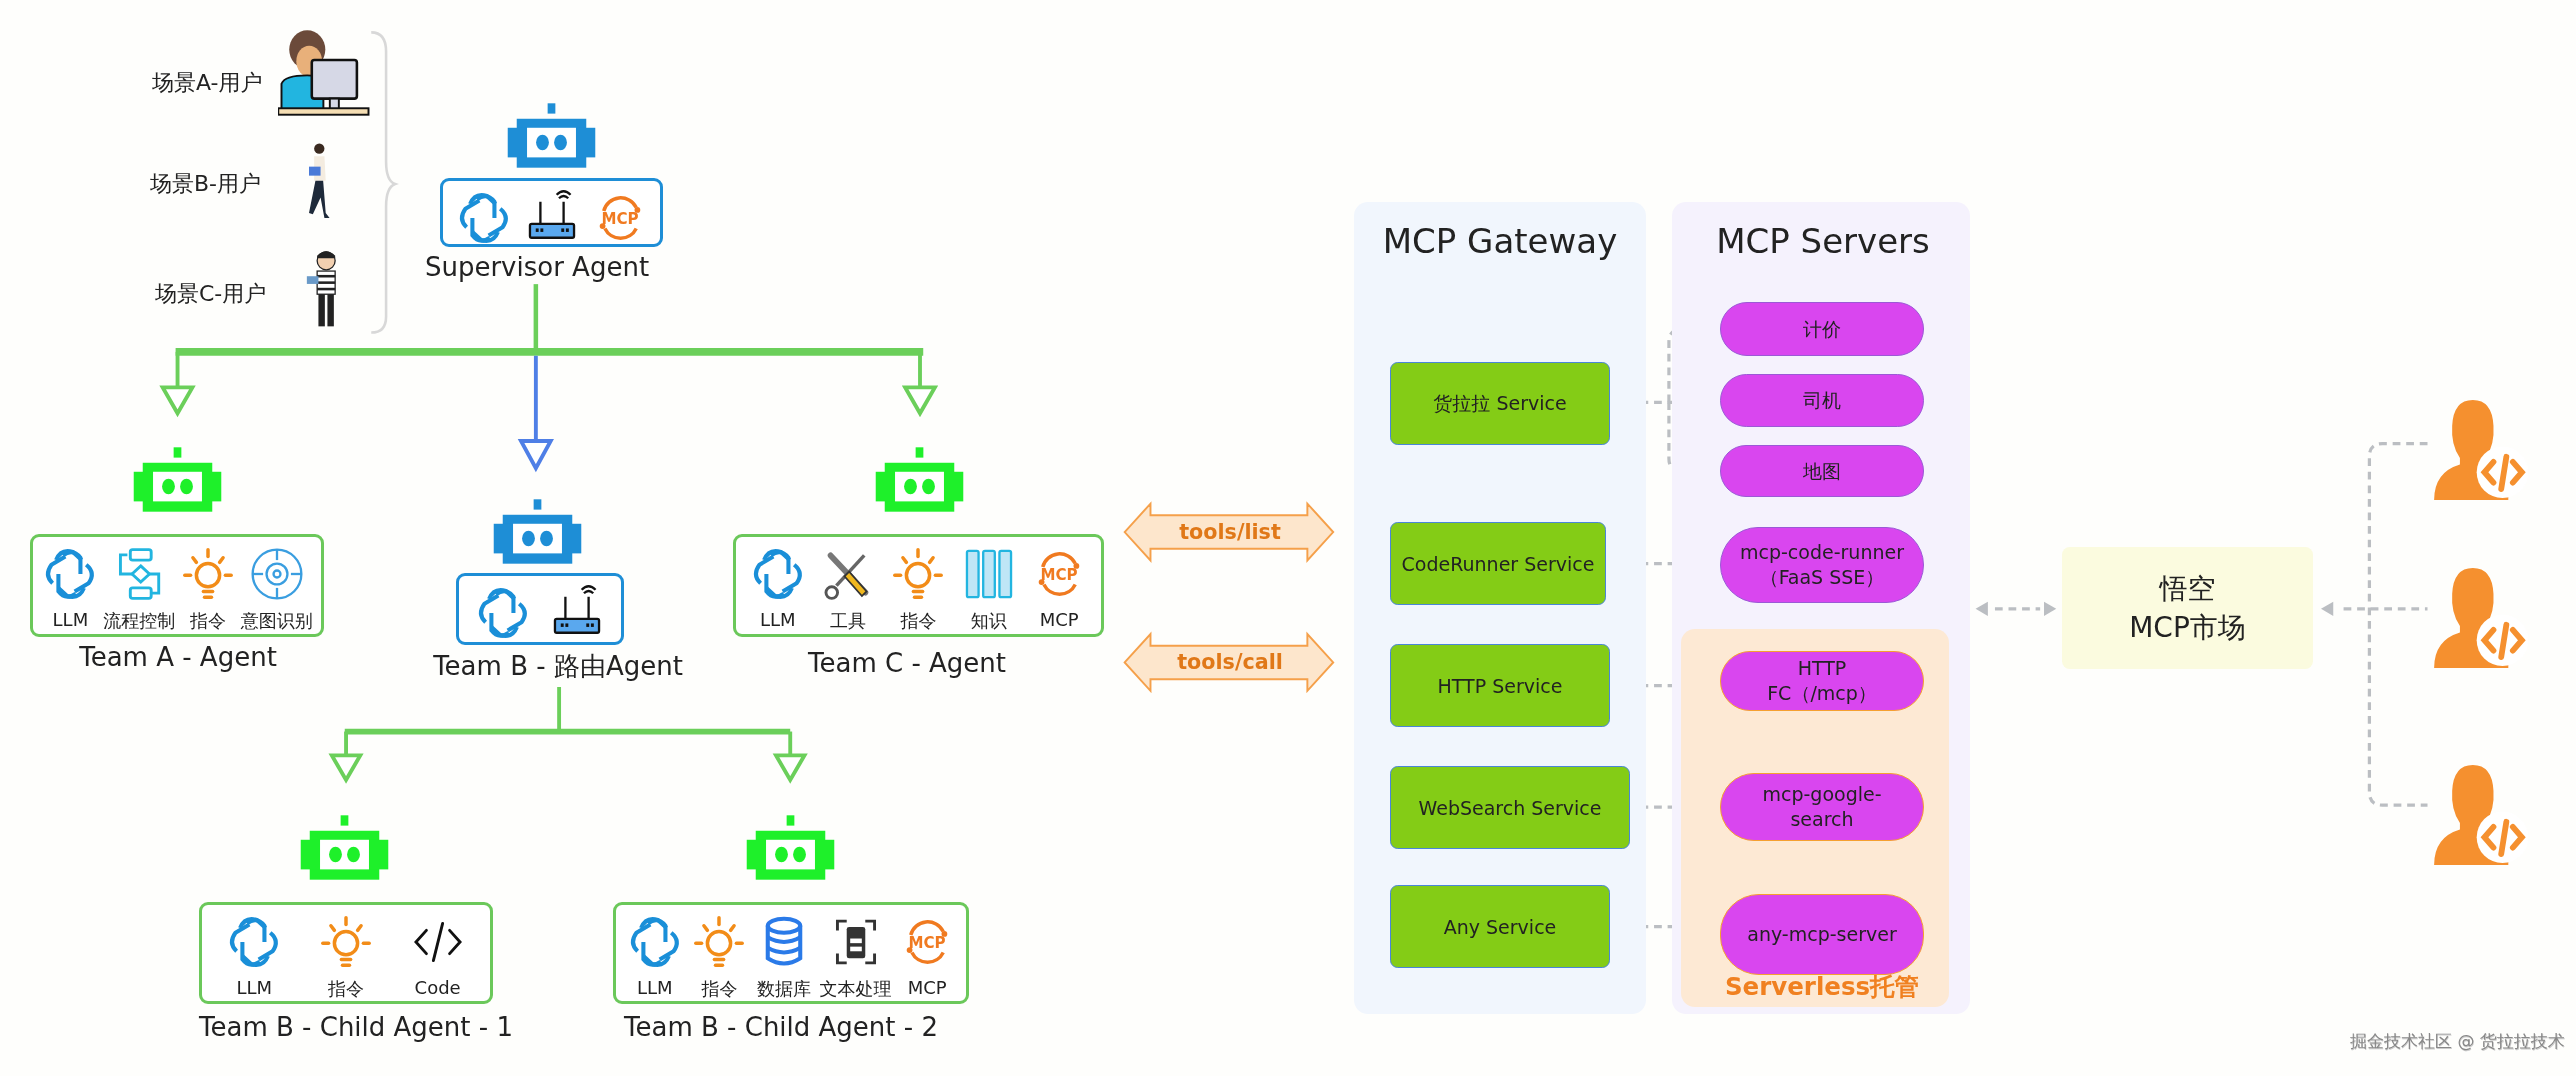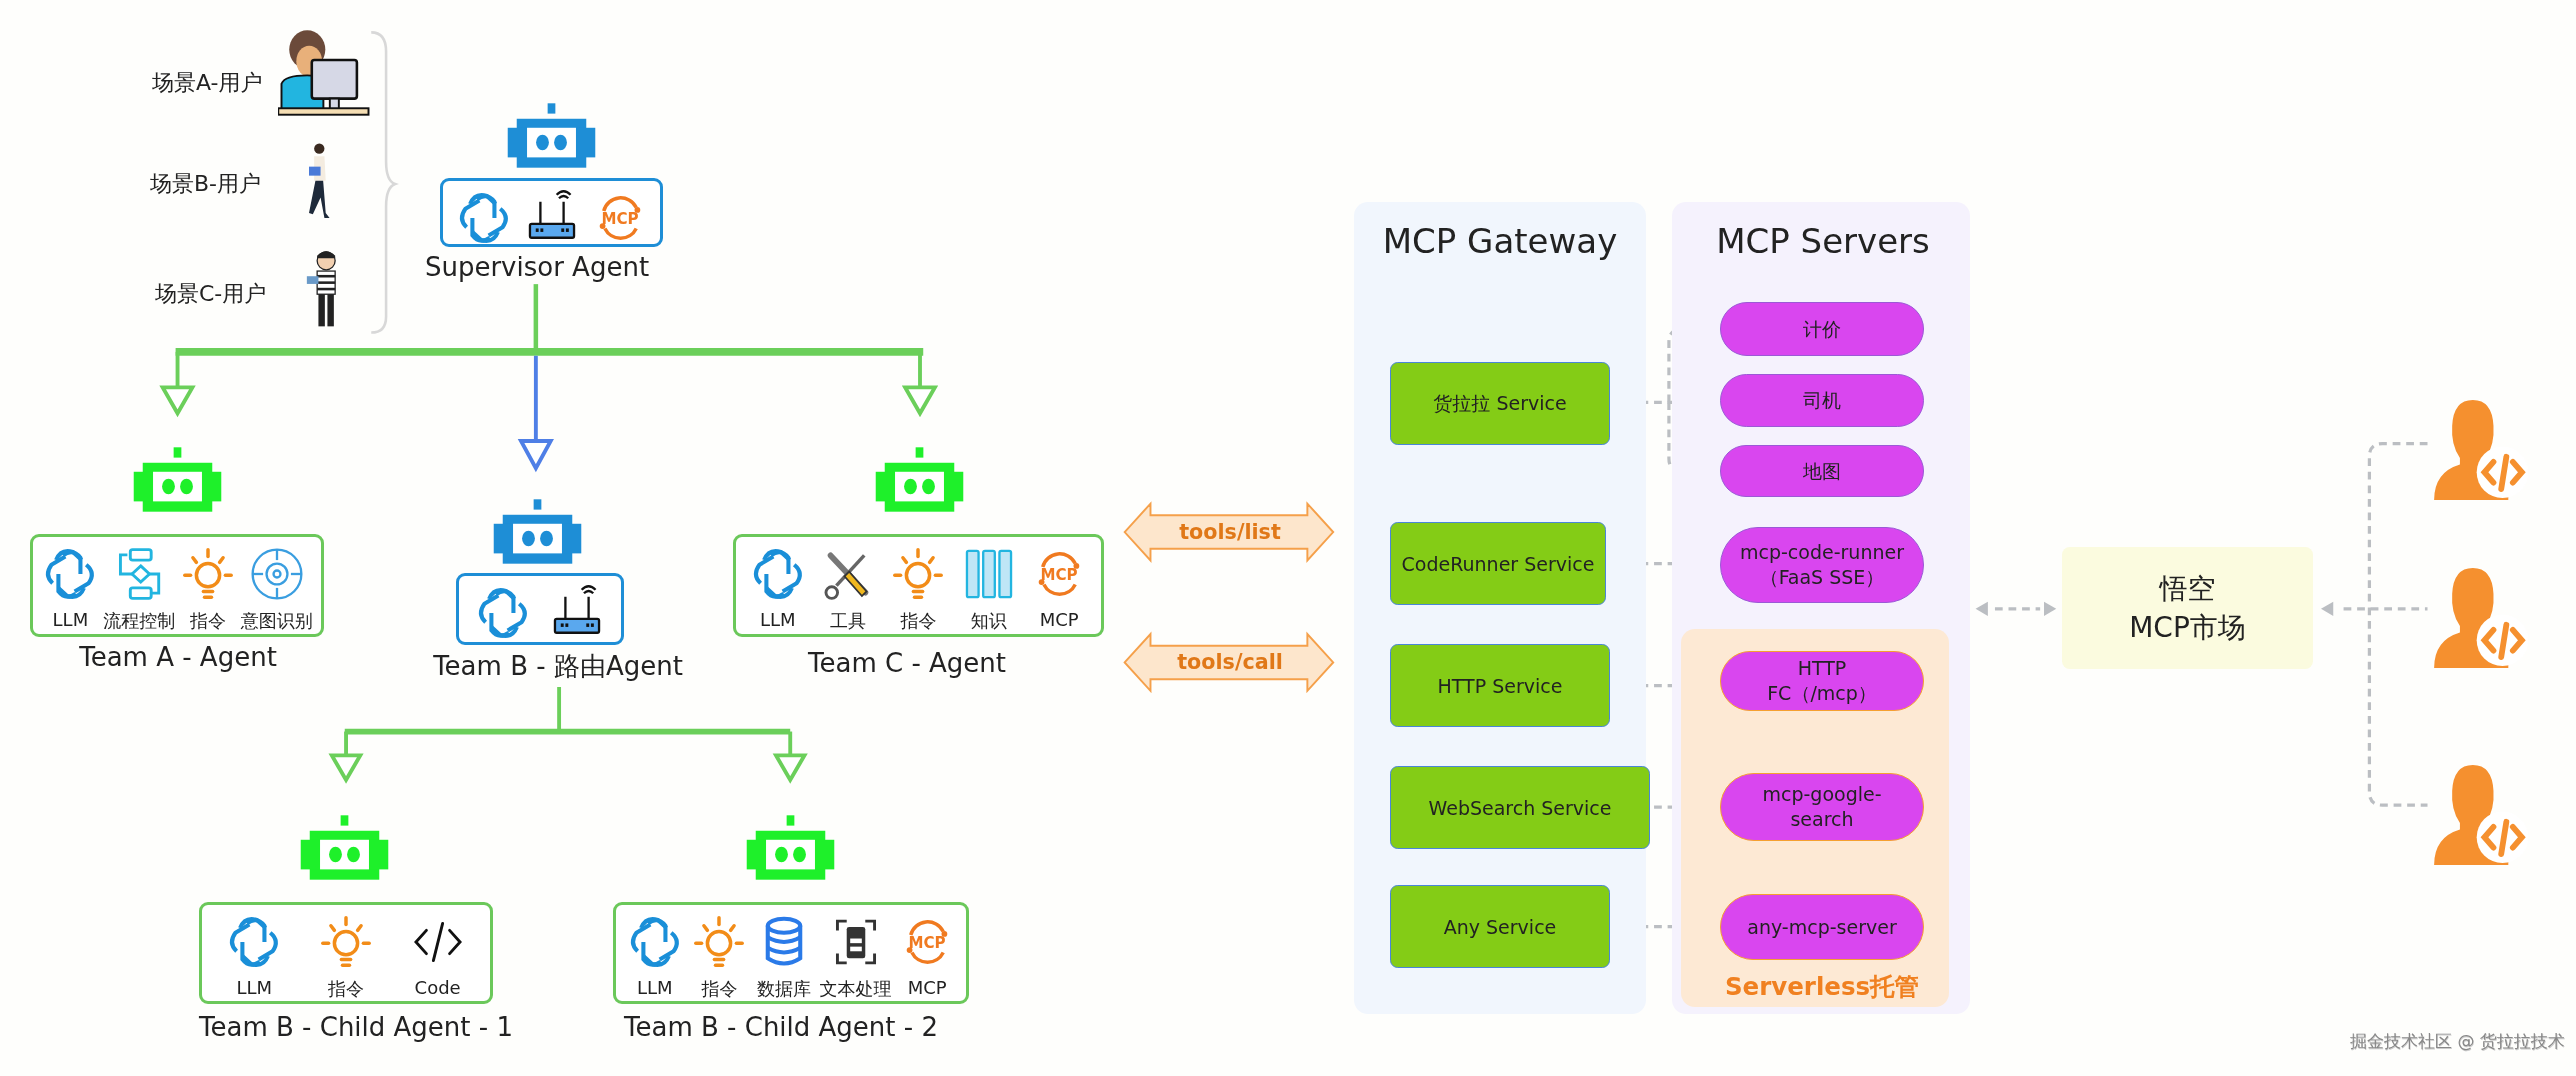--- a/index.html
+++ b/index.html
@@ -508,21 +508,21 @@
 <div id="services">
     <div class="svc" style="left: 1390px; top: 362px; width: 220px; height: 83px;">
       <span>货拉拉 Service</span>
     </div>
     <div class="svc" style="left: 1390px; top: 522px; width: 216px; height: 83px;">
       <span>CodeRunner Service</span>
     </div>
     <div class="svc" style="left: 1390px; top: 644px; width: 220px; height: 83px;">
       <span>HTTP Service</span>
     </div>
-    <div class="svc" style="left: 1390px; top: 766px; width: 260px; height: 83px;">
+    <div class="svc" style="left: 1390px; top: 766px; width: 240px; height: 83px;">
       <span>WebSearch Service</span>
     </div>
     <div class="svc" style="left: 1390px; top: 885px; width: 220px; height: 83px;">
       <span>Any Service</span>
     </div>
   </div>
 
 <div class="panel" style="left:1672px;top:202px;width:298px;height:812px;background:#f5f2fd;"></div>
 <span class="panel-title" style="left:1823px;top:221px;">MCP Servers</span>
 <div class="panel" style="left:1681px;top:629px;width:268px;height:378px;background:#fde9d4;"></div>
@@ -554,21 +554,21 @@
         <div>HTTP</div>
         <div>FC（/mcp）</div>
       </div>
     </div>
     <div class="pill orange" style="left: 1720px; top: 773px; width: 204px; height: 68px;">
       <div>
         <div>mcp-google-</div>
         <div>search</div>
       </div>
     </div>
-    <div class="pill orange" style="left: 1720px; top: 894px; width: 204px; height: 66px;">
+    <div class="pill orange" style="left: 1720px; top: 894px; width: 204px; height: 81px;">
       <div>
         <div>any-mcp-server</div>
       </div>
     </div>
   </div>
 
 <div class="market" style="left:2062px;top:547px;width:251px;height:122px;">
   <span>悟空</span>
   <span>MCP市场</span>
 </div>

